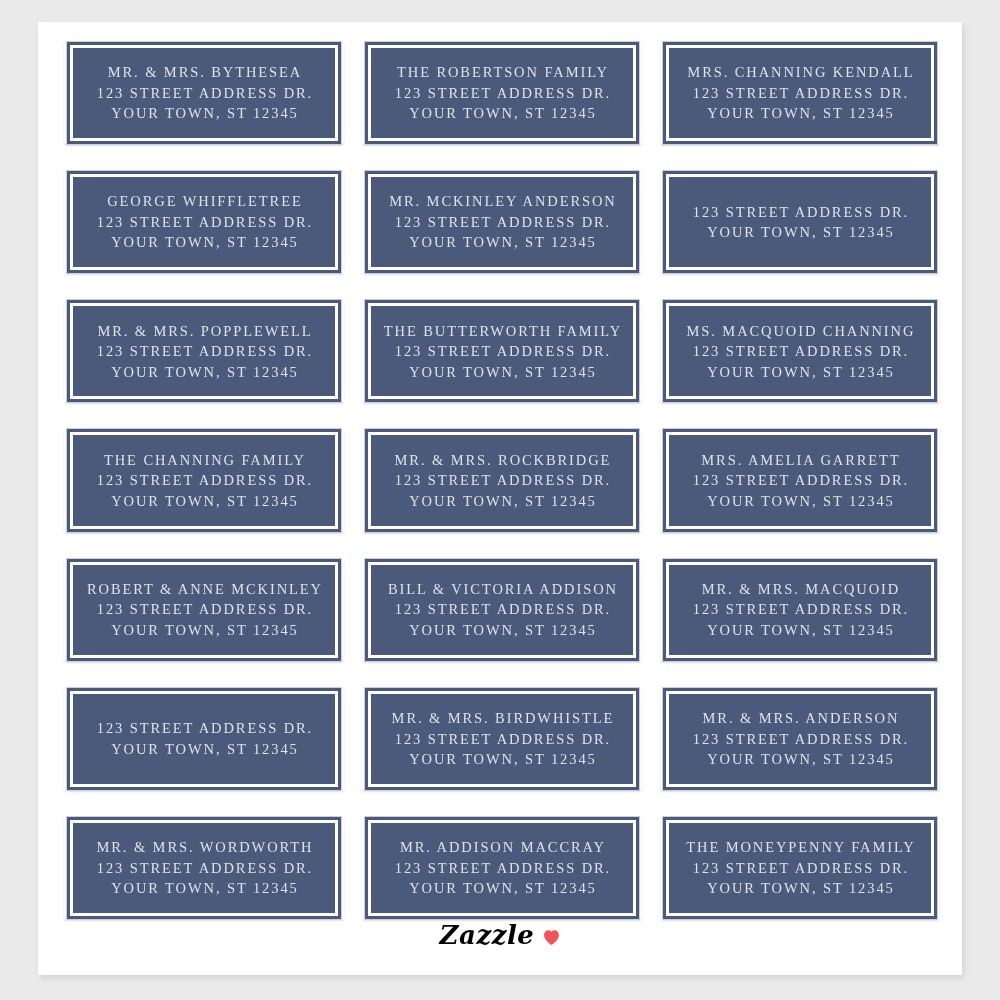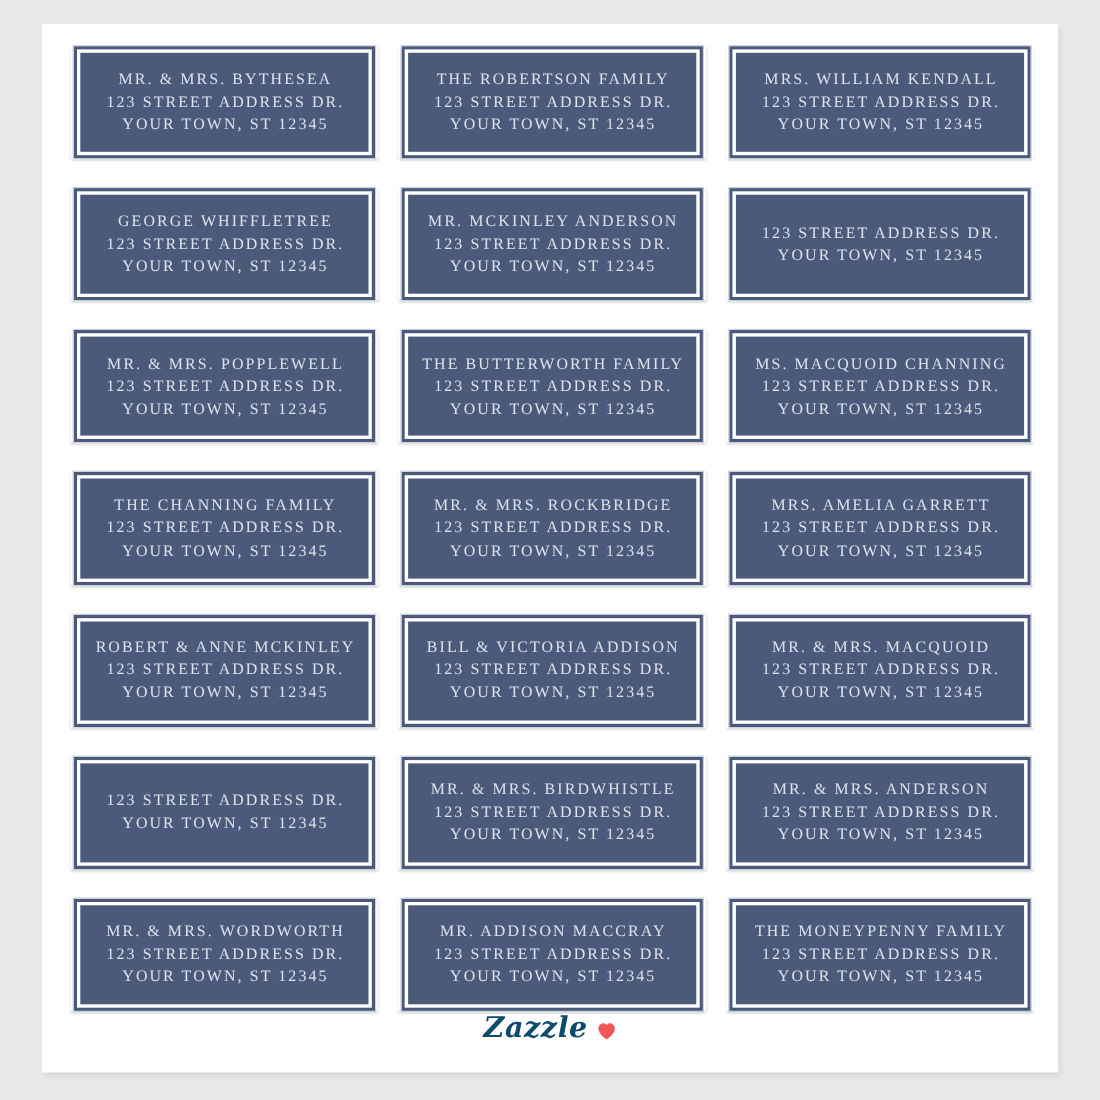--- a/index.html
+++ b/index.html
@@ -102,21 +102,21 @@
     display: flex;
     align-items: center;
     justify-content: center;
     gap: 9px;
   }
   #watermark-text {
     font-family: "DejaVu Serif", serif;
     font-style: italic;
     font-weight: bold;
     font-size: 26px;
-    color: #0c4a6e;
+    color: #000000;
     letter-spacing: 0.5px;
   }
   .heart-icon {
     width: 17px;
     height: 17px;
     display: inline-block;
     position: relative;
     top: 2px;
   }
 </style>
@@ -143,21 +143,21 @@
             <div class="label-line name">THE ROBERTSON FAMILY</div>
             <div class="label-line street">123 STREET ADDRESS DR.</div>
             <div class="label-line city">YOUR TOWN, ST 12345</div>
           </div>
         </div>
       </div>
       <div class="label-cell">
         <div class="die-cut"></div>
         <div class="label-card">
           <div class="label-inner">
-            <div class="label-line name">MRS. WILLIAM KENDALL</div>
+            <div class="label-line name">MRS. CHANNING KENDALL</div>
             <div class="label-line street">123 STREET ADDRESS DR.</div>
             <div class="label-line city">YOUR TOWN, ST 12345</div>
           </div>
         </div>
       </div>
       <div class="label-cell">
         <div class="die-cut"></div>
         <div class="label-card">
           <div class="label-inner">
             <div class="label-line name">GEORGE WHIFFLETREE</div>

